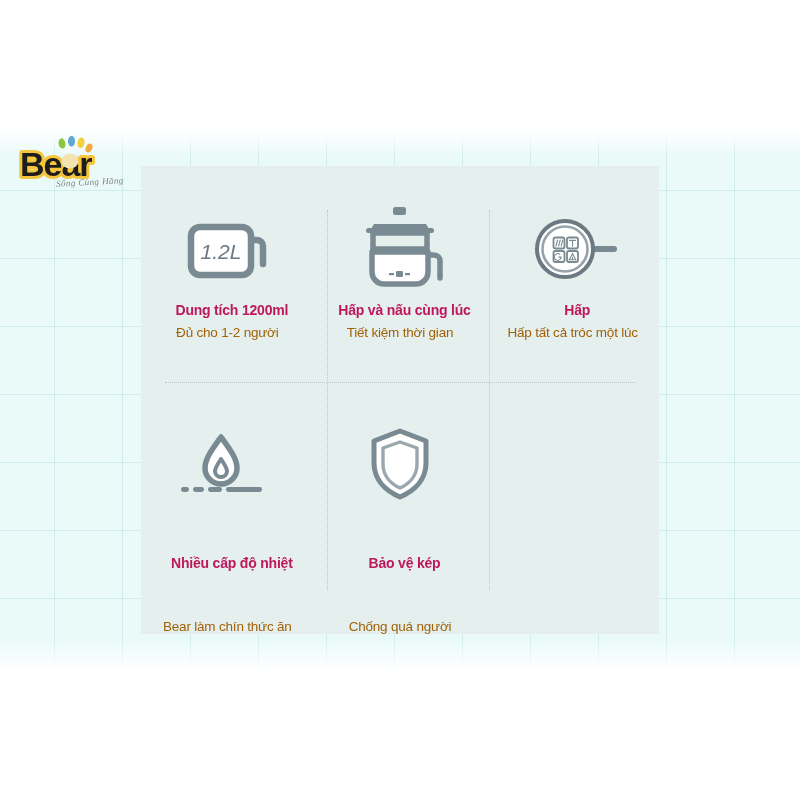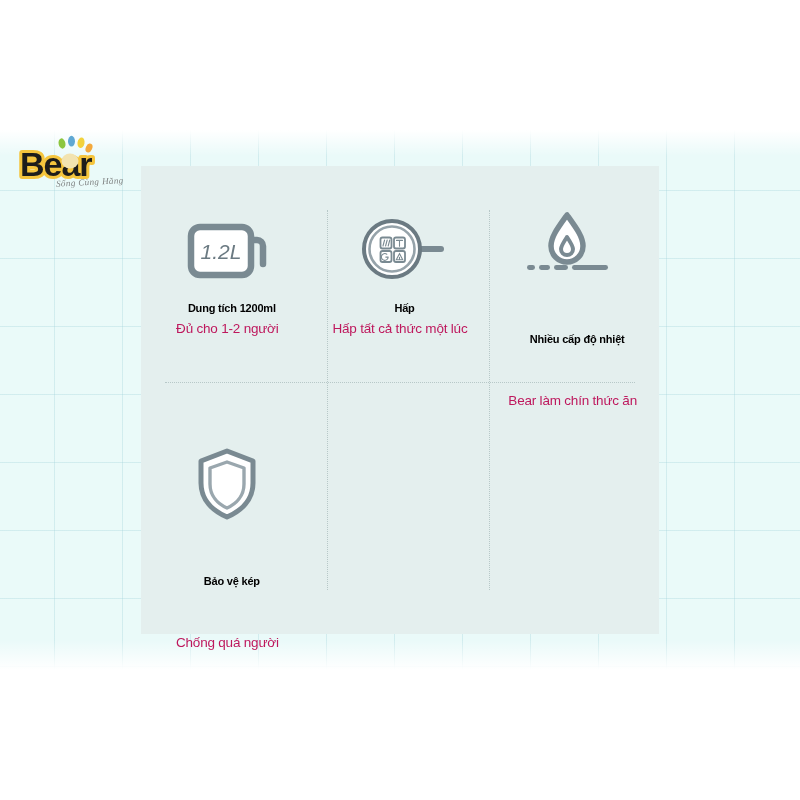--- a/index.html
+++ b/index.html
@@ -100,32 +100,32 @@
     height: 92px;
     display: flex;
     align-items: center;
     justify-content: center;
     font-style: italic;
   }
   .cell.row2 .icon-wrap { height: 86px; }
 
   .feat-title {
     margin-top: 6px;
-    font-size: 11px;
+    font-size: 14px;
     font-weight: bold;
-    color: #000000;
+    color: #be185d;
     letter-spacing: -.2px;
     white-space: nowrap;
     margin-left: 9px;
   }
   .feat-sub {
     margin-top: 7px;
     font-size: 13.5px;
     font-weight: normal;
-    color: #be185d;
+    color: #a16207;
     letter-spacing: -.2px;
     white-space: nowrap;
   }
 
   
   .divider-v {
     position: absolute;
     top: 44px;
     width: 0;
     height: 380px;
@@ -182,20 +182,43 @@
             <path d="M74 28 h8 a6 6 0 0 1 6 6 v18" fill="none" stroke="#7a8a92" stroke-width="6.5" stroke-linecap="round" stroke-linejoin="round"></path>
 
             <rect x="16" y="15" width="60" height="48" rx="9" ry="9" fill="#ffffff" stroke="#7a8a92" stroke-width="6.5"></rect>
             <text x="46" y="47" text-anchor="middle" font-family="'Liberation Sans', sans-serif" font-size="21" font-weight="normal" fill="#6b7a82">1.2L</text>
           </svg>
         </div>
         <div class="feat-title">Dung tích 1200ml</div>
         <div class="feat-sub">Đủ cho 1-2 người</div>
       </div>
 
+      <div class="cell">
+        <div class="icon-wrap">
+          <svg width="104" height="92" viewBox="0 0 104 92">
+
+            <rect x="45" y="3" width="13" height="8" rx="2.5" fill="#7a8a92"></rect>
+
+            <path d="M26 20 h52 l3 5 H23 Z" fill="#7a8a92"></path>
+            <rect x="18" y="24" width="68" height="5" rx="2.5" fill="#7a8a92"></rect>
+
+            <rect x="25" y="29" width="54" height="16" fill="none" stroke="#7a8a92" stroke-width="5.5"></rect>
+
+            <path d="M80 51 h6 a6 6 0 0 1 6 6 v17" fill="none" stroke="#7a8a92" stroke-width="5.5" stroke-linecap="round"></path>
+
+            <path d="M24 48 h56 v20 a12 12 0 0 1 -12 12 h-32 a12 12 0 0 1 -12 -12 Z" fill="#ffffff" stroke="#7a8a92" stroke-width="5.5" stroke-linejoin="round"></path>
+
+            <rect x="48" y="67" width="7" height="6" rx="1.2" fill="#7a8a92"></rect>
+            <rect x="41" y="69" width="5" height="2.2" fill="#7a8a92"></rect>
+            <rect x="57" y="69" width="5" height="2.2" fill="#7a8a92"></rect>
+          </svg>
+        </div>
+        <div class="feat-title">Hấp và nấu cùng lúc</div>
+        <div class="feat-sub">Tiết kiệm thời gian</div>
+      </div>
 
       <div class="cell">
         <div class="icon-wrap">
           <svg width="104" height="76" viewBox="0 0 104 76">
 
             <rect x="62" y="34" width="34" height="6" rx="3" fill="#7a8a92"></rect>
 
             <circle cx="44" cy="37" r="28" fill="#ffffff" stroke="#6b7a82" stroke-width="4"></circle>
             <circle cx="44" cy="37" r="22.5" fill="none" stroke="#96a3aa" stroke-width="2.6"></circle>
 
@@ -208,21 +231,21 @@
 
             <g stroke="#7a8a92" stroke-width="1.1" fill="none" stroke-linecap="round">
               <path d="M35 34 q1 -4 1.6 -6 M37.6 34 q1 -4 1.6 -6 M40.2 34 q1 -4 1.6 -6"></path>
               <path d="M48.5 28.4 h6 M51.5 28.4 v5.8"></path>
               <path d="M38.8 42.2 a3.4 3.4 0 1 0 1.4 2.9 M40.2 45.1 h-2.4"></path>
               <path d="M51.5 41.6 l3.2 6.2 h-6.4 Z M51.5 45.3 v2.5"></path>
             </g>
           </svg>
         </div>
         <div class="feat-title">Hấp</div>
-        <div class="feat-sub">Hấp tất cả thức một lúc</div>
+        <div class="feat-sub">Hấp tất cả tróc một lúc</div>
       </div>
 
       <div class="cell row2">
         <div class="icon-wrap">
           <svg width="104" height="72" viewBox="0 0 104 72">
 
             <path d="M46 8 C36 22 30 30 30 39 a16 16 0 0 0 32 0 c0 -9 -6 -17 -16 -31 Z" fill="#ffffff" stroke="#7a8a92" stroke-width="5.5" stroke-linejoin="round"></path>
 
             <path d="M46 30 c-4 6 -6 9 -6 12 a6 6 0 0 0 12 0 c0 -3 -2 -6 -6 -12 Z" fill="#ffffff" stroke="#7a8a92" stroke-width="4" stroke-linejoin="round"></path>
 

